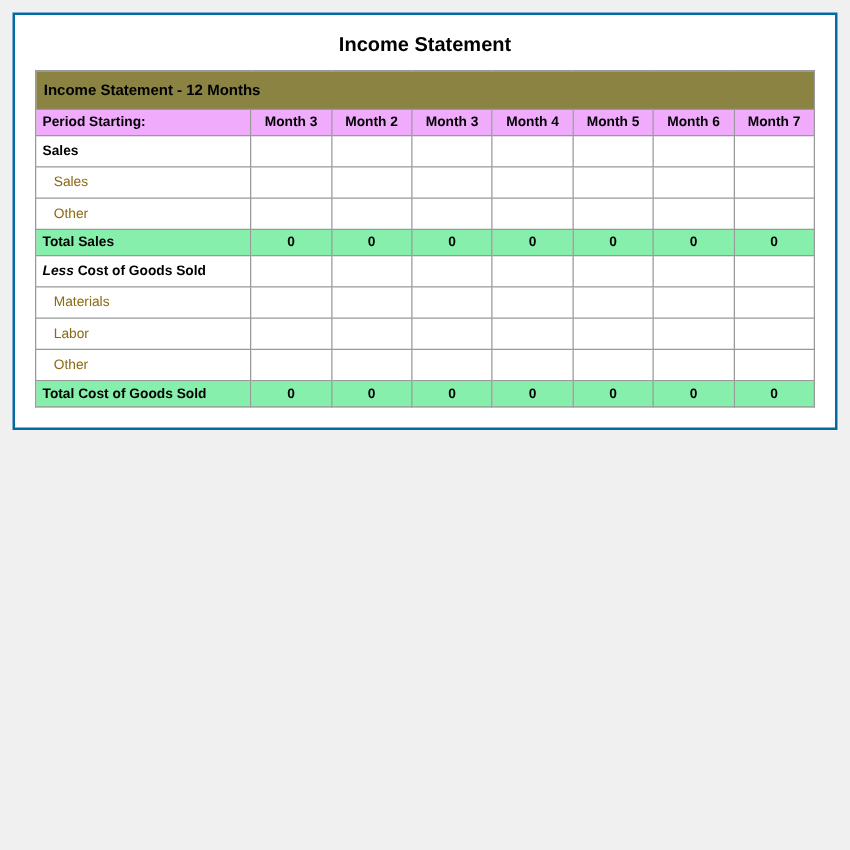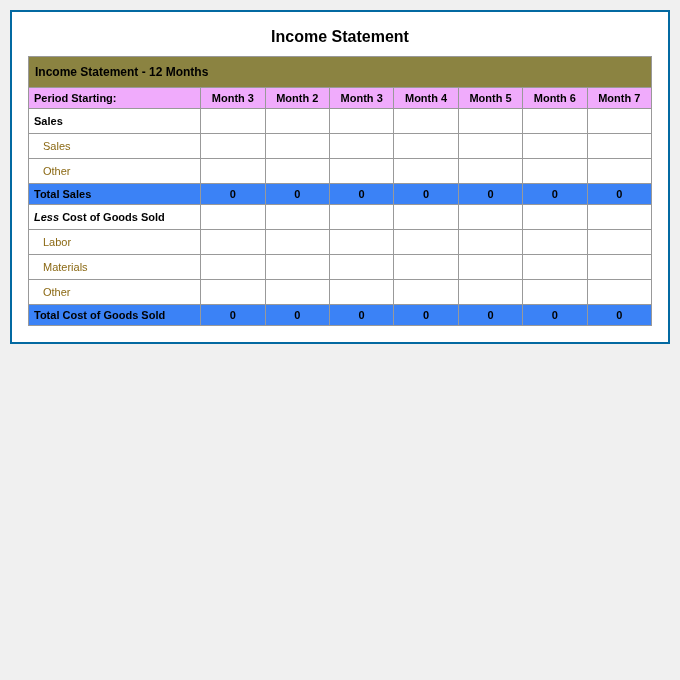--- a/index.html
+++ b/index.html
@@ -58,21 +58,21 @@
     }
     .data-row td {
       background: #fff;
       padding: 6px 5px;
     }
     .data-row td:not(:first-child) {
       text-align: center;
     }
     .total-row td {
       font-weight: bold;
-      background: #3b82f6;
+      background: #86efac;
       padding: 4px 5px;
     }
     .total-row td:not(:first-child) {
       text-align: center;
     }
     .italic {
       font-style: italic;
     }
     .indented {
       padding-left: 14px !important;
@@ -154,32 +154,32 @@
         <td></td>
         <td></td>
         <td></td>
         <td></td>
         <td></td>
         <td></td>
         <td></td>
       </tr>
 
       <tr class="data-row">
+        <td class="indented colored-label">Materials</td>
+        <td></td>
+        <td></td>
+        <td></td>
+        <td></td>
+        <td></td>
+        <td></td>
+        <td></td>
+      </tr>
+
+      <tr class="data-row">
         <td class="indented colored-label">Labor</td>
-        <td></td>
-        <td></td>
-        <td></td>
-        <td></td>
-        <td></td>
-        <td></td>
-        <td></td>
-      </tr>
-
-      <tr class="data-row">
-        <td class="indented colored-label">Materials</td>
         <td></td>
         <td></td>
         <td></td>
         <td></td>
         <td></td>
         <td></td>
         <td></td>
       </tr>
 
 

